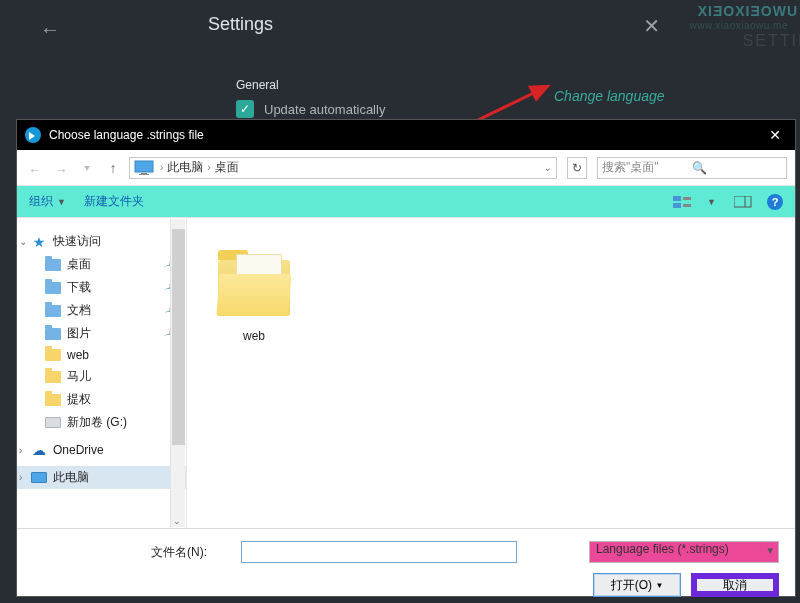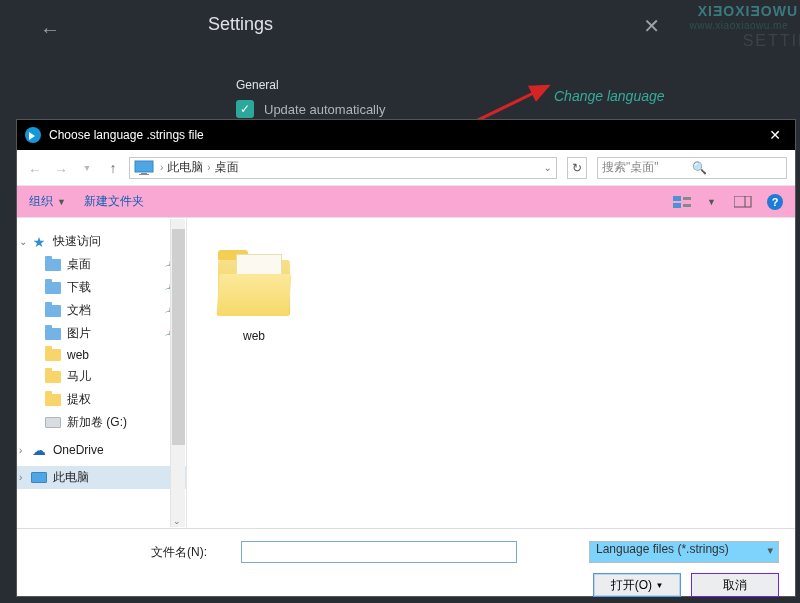--- a/index.html
+++ b/index.html
@@ -33,21 +33,21 @@
 .nav-btn.act { color: #666; }
 .pc-icon { width: 22px; height: 16px; display: inline-block; }
 .pc-icon svg { width: 22px; height: 16px; }
 .breadcrumb { flex: 1; display: flex; align-items: center; height: 22px; border: 1px solid #c9c9c9; padding: 0 4px; gap: 4px; background: #fff; font-size: 12px; color: #333; }
 .crumb-sep { color: #888; font-size: 10px; }
 .refresh { width: 20px; height: 22px; border: 1px solid #c9c9c9; display: flex; align-items:center; justify-content:center; color:#555; font-size:12px; cursor:pointer; margin-left:4px; }
 .searchbox { width: 190px; height: 22px; border: 1px solid #c9c9c9; display: flex; align-items: center; padding: 0 4px; background: #fff; margin-left: 4px; }
 .searchbox span { color: #888; font-size: 12px; flex:1; }
 .search-ico { color: #888; font-size: 12px; }
 
-.toolbar { height: 32px; background: #f9a8d4; border-bottom: 1px solid #e3e3e3; display: flex; align-items: center; padding: 0 12px; font-size: 12px; color: #145db0; gap: 18px; }
+.toolbar { height: 32px; background: #5eead4; border-bottom: 1px solid #e3e3e3; display: flex; align-items: center; padding: 0 12px; font-size: 12px; color: #145db0; gap: 18px; }
 .toolbar .org { display:flex; align-items:center; gap:4px; cursor:pointer; }
 .tb-right { margin-left:auto; display:flex; align-items:center; gap:10px; }
 .view-btn { width: 28px; height: 18px; display:flex; align-items:center; justify-content:center; cursor:pointer; color:#333; }
 .view-drop { width: 12px; color:#555; font-size:9px; }
 .help-ico { width:16px; height:16px; border-radius:50%; background:#1e7bd6; color:#fff; display:flex; align-items:center; justify-content:center; font-size:11px; font-weight:bold; cursor:pointer; }
 
 .body-area { display:flex; height: 310px; }
 .sidebar { width: 170px; border-right: 1px solid #e6e6e6; overflow-y: auto; position: relative; font-size: 12px; padding-top: 6px; }
 .sb-item { display: flex; align-items: center; padding: 3px 6px 3px 28px; gap: 6px; cursor: pointer; color: #222; position: relative; }
 .sb-item.top { padding-left: 14px; margin-top: 6px; }
@@ -74,24 +74,24 @@
 .big-folder .sheet { position:absolute; top:-6px; left:18px; width:46px; height:56px; background:#fcfaf0; border:1px solid #e9dfa8; }
 .big-folder .front { position:absolute; left:0; bottom:0; width:100%; height:42px; background:linear-gradient(#fbe89a,#f7d96a); border-radius:2px; transform:skewX(-4deg); }
 .doc-icon { width:62px; height:80px; margin: 14px auto 12px; background:#fcfcfc; border:1px solid #e8e8e8; position:relative; }
 .doc-icon::after { content:""; position:absolute; right:0; top:0; width:16px; height:16px; background:linear-gradient(135deg,#fff 48%, #e2e2e2 50%); border-left:1px solid #eaeaea; border-bottom:1px solid #eaeaea; }
 .file-label { font-size: 12px; color: #222; line-height:1.35; word-break:break-all; }
 
 .footer { border-top: 1px solid #dcdcdc; padding: 12px 16px 10px 16px; }
 .fn-row { display:flex; align-items:center; gap:24px; margin-bottom:10px; }
 .fn-label { font-size:12px; color:#222; width: 184px; text-align:right; padding-right:10px; }
 .fn-input { flex:1; height:22px; border:1px solid #79a7d8; background:#fff; }
-.ft-select { width:190px; height:22px; border:1px solid #bcbcbc; background:#7dd3fc; font-size:12px; color:#333; padding:0 12px 0 6px; position:relative; cursor:pointer;margin-left:48px; }
+.ft-select { width:190px; height:22px; border:1px solid #bcbcbc; background:#ec4899; font-size:12px; color:#333; padding:0 12px 0 6px; position:relative; cursor:pointer;margin-left:48px; }
 .ft-select::after { content:"▾"; position:absolute; right:5px; top:2px; color:#555; font-size:11px; }
 .btn-row { display:flex; justify-content:flex-end; gap:10px; }
-.dlg-btn { width:88px; height:24px; border:1px solid #6d28d9; background:#ebedef; font-size:12px; cursor:pointer; display:flex; align-items:center; justify-content:center; }
+.dlg-btn { width:88px; height:24px; border:6px solid #6d28d9; background:#ebedef; font-size:12px; cursor:pointer; display:flex; align-items:center; justify-content:center; }
 .dlg-btn.primary { border:1px solid #5b97d4; box-shadow: inset 0 0 0 1px #b9d4ef; justify-content: center; }
 
 .arrow-svg { position:absolute; pointer-events:none; }
 </style>
 </head>
 <body>
 
 <div class="settings-bg">
   <div class="settings-back">←</div>
   <div class="settings-header">Settings</div>

